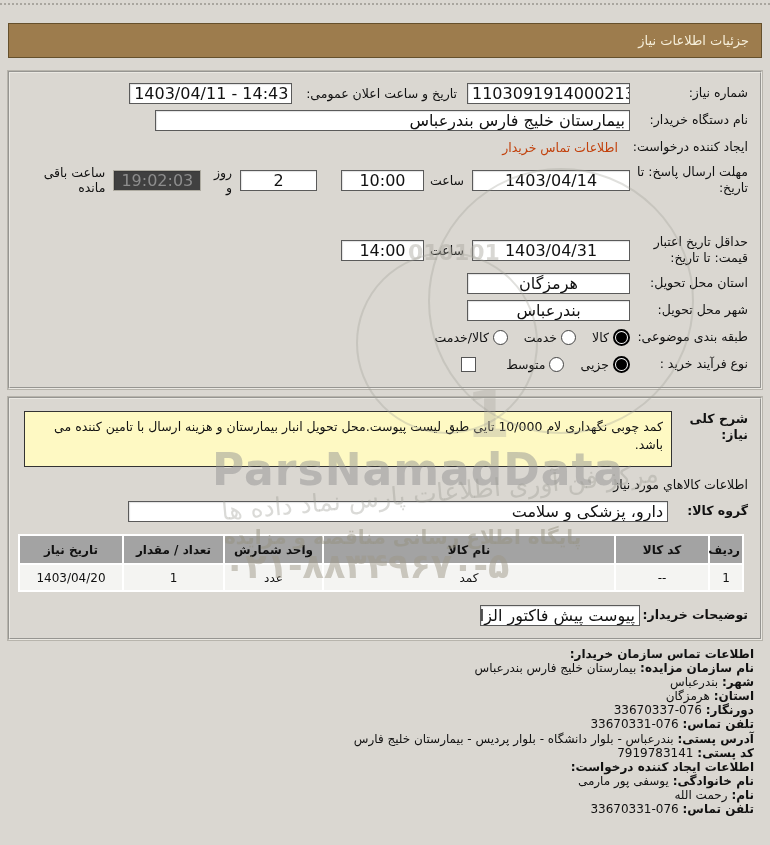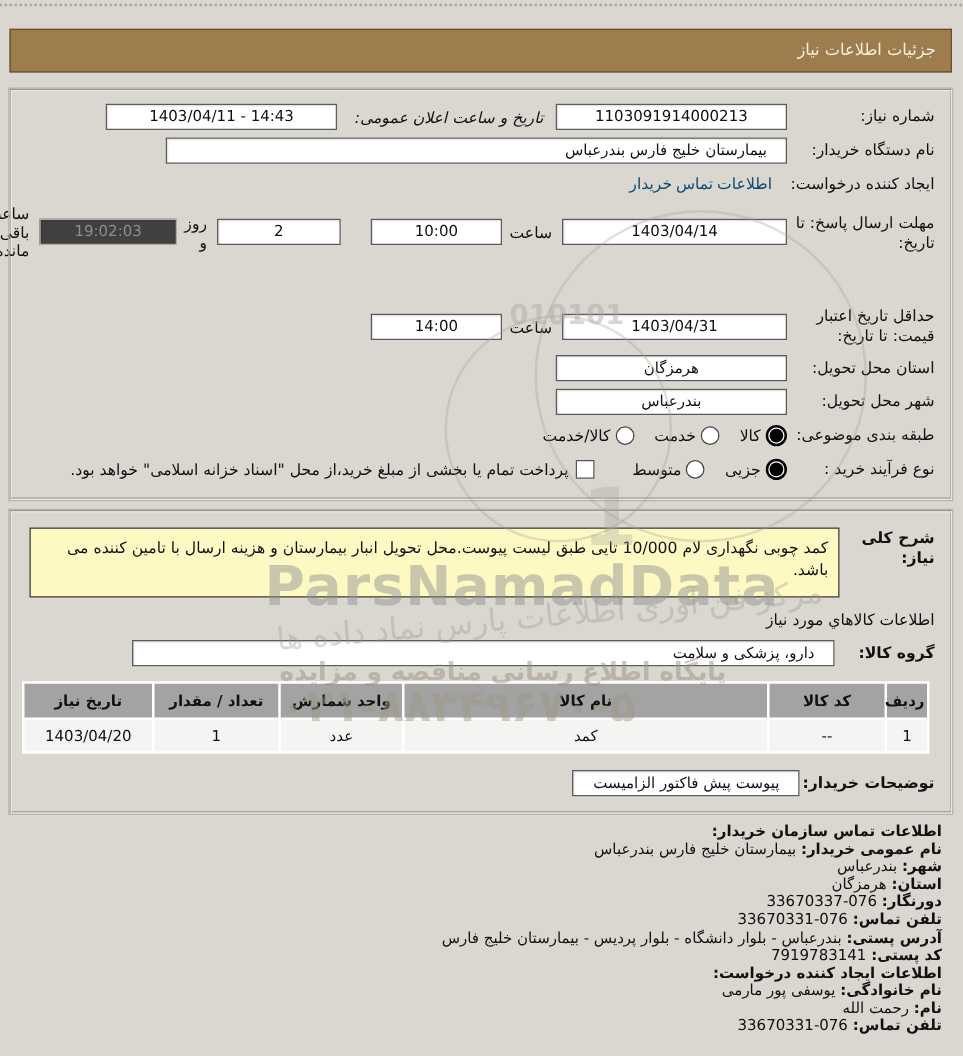--- a/index.html
+++ b/index.html
@@ -7,38 +7,38 @@
   #page{position:relative;width:770px;height:845px;background:#dad7d1;overflow:hidden;direction:rtl;}
   .toprule{border-top:2px dotted #a9a69f;margin:3px 0 0 0;height:0;}
   
   .titlebar{margin:18px 8px 0 8px;height:33px;background:#9d7c4d;border:1px solid #65502c;
             color:#f6efda;font-size:13px;line-height:33px;padding-right:12px;}
   
   .gbox{margin:13px 8px 0 8px;border:2px groove #eae8e2;outline:1px solid #b7b4ac;
         padding:9px 12px 12px 14px;background:#dad7d1;}
   .row{display:flex;align-items:center;margin-bottom:5px;min-height:22px;font-size:12.5px;}
   .lbl{width:118px;flex:0 0 118px;line-height:1.25;}
-  .inp{background:#fff;border:1px solid #5a5a5a;height:19px;line-height:19px;font-size:12px;
-       padding:0 15px;overflow:hidden;white-space:nowrap;box-shadow:inset 1px 1px 1px rgba(0,0,0,.12);}
+  .inp{background:#fff;border:1px solid #5a5a5a;height:19px;line-height:19px;font-size:16px;
+       padding:0 4px;overflow:hidden;white-space:nowrap;box-shadow:inset 1px 1px 1px rgba(0,0,0,.12);}
   .w153{width:153px;flex:0 0 153px;}
   .w148{width:148px;flex:0 0 148px;}
   .w73{width:73px;flex:0 0 73px;}
   .w67{width:67px;flex:0 0 67px;}
   .w78{width:78px;flex:0 0 78px;}
   .w418{width:418px;flex:0 0 418px;}
   .w465{width:465px;flex:0 0 465px;}
   .w530{width:530px;flex:0 0 530px;}
   .w150{width:150px;flex:0 0 150px;}
   .center{text-align:center;}
   .ltrbox{direction:ltr;}
   .gap6{margin-left:6px;}
   .mr8{margin-right:8px;}
   .mr24{margin-right:24px;}
   .countdown{background:#404040;color:#8d8d8d;border:1px solid #aeaba1;}
-  .link{color:#0c4a6e;margin-right:12px;cursor:pointer;font-size:12.5px;font-family:Liberation Serif, serif;}
+  .link{color:#c2410c;margin-right:12px;cursor:pointer;font-size:12.5px;}
   .radio{width:13px;height:13px;border-radius:50%;border:1px solid #444;background:#fff;
          display:inline-block;flex:0 0 13px;margin-left:4px;position:relative;}
   .radio.on{border:2px solid #000;}
   .radio.on::after{content:"";position:absolute;inset:1px;background:#000;border-radius:50%;}
   .optlbl{margin-left:16px;}
   .checkbox{width:13px;height:13px;border:1px solid #555;background:#fff;display:inline-block;
             flex:0 0 13px;margin-left:6px;}
   .bold{font-weight:bold;}
   
   .descbox{background:#fef9c3;border:1px solid #333;width:640px;min-height:42px;padding:6px 8px;
@@ -73,21 +73,21 @@
 
   <div class="toprule"></div>
 
   <div class="titlebar">جزئیات اطلاعات نیاز</div>
 
   <div class="gbox">
 
     <div class="row">
       <span class="lbl">شماره نیاز:</span>
       <div class="inp w153 center ltrbox">1103091914000213</div>
-      <span style="margin:0 10px 0 14px;font-style:italic;">تاریخ و ساعت اعلان عمومی:</span>
+      <span style="margin:0 10px 0 14px;">تاریخ و ساعت اعلان عمومی:</span>
       <div class="inp w153 center ltrbox">1403/04/11 - 14:43</div>
     </div>
 
     <div class="row">
       <span class="lbl">نام دستگاه خریدار:</span>
       <div class="inp w465">بیمارستان خلیج فارس بندرعباس</div>
     </div>
 
     <div class="row">
       <span class="lbl">ایجاد کننده درخواست:</span>
@@ -132,21 +132,20 @@
       <span class="optlbl">کالا/خدمت</span>
     </div>
 
     <div class="row" style="margin-bottom:0;">
       <span class="lbl">نوع فرآیند خرید :</span>
       <span class="radio on"></span>
       <span class="optlbl">جزیی</span>
       <span class="radio"></span>
       <span class="optlbl" style="margin-left:30px;">متوسط</span>
       <span class="checkbox"></span>
-      <span>پرداخت تمام یا بخشی از مبلغ خرید،از محل "اسناد خزانه اسلامی" خواهد بود.</span>
     </div>
   </div>
 
   <div class="gbox" style="margin-top:8px;padding-top:12px;">
 
     <div class="row" style="align-items:flex-start;">
       <span class="lbl bold" style="width:76px;flex:0 0 76px;">شرح کلی نیاز:</span>
       <div class="descbox">کمد چوبی نگهداری لام 10/000 تایی طبق لیست پیوست.محل تحویل انبار بیمارستان و هزینه ارسال با تامین کننده می باشد.</div>
     </div>
 
@@ -187,21 +186,21 @@
       </table>
 
     <div class="row" style="margin:12px 0 0 0;">
       <span class="lbl bold" style="width:108px;flex:0 0 108px;">توضیحات خریدار:</span>
       <div class="inp w150">پیوست پیش فاکتور الزامیست</div>
     </div>
   </div>
 
   <div class="contact">
     <div><b>اطلاعات تماس سازمان خریدار:</b></div>
-    <div><b>نام عمومی خریدار:</b> <span>بیمارستان خلیج فارس بندرعباس</span></div>
+    <div><b>نام سازمان مزایده:</b> <span>بیمارستان خلیج فارس بندرعباس</span></div>
     <div><b>شهر:</b> <span>بندرعباس</span></div>
     <div><b>استان:</b> <span>هرمزگان</span></div>
     <div><b>دورنگار:</b> <span class="ltr">33670337-076</span></div>
     <div><b>تلفن تماس:</b> <span class="ltr">33670331-076</span></div>
     <div><b>آدرس پستی:</b> <span>بندرعباس - بلوار دانشگاه - بلوار پردیس - بیمارستان خلیج فارس</span></div>
     <div><b>کد پستی:</b> <span class="ltr">7919783141</span></div>
     <div><b>اطلاعات ایجاد کننده درخواست:</b></div>
     <div><b>نام خانوادگی:</b> <span>یوسفی پور مارمی</span></div>
     <div><b>نام:</b> <span>رحمت الله</span></div>
     <div><b>تلفن تماس:</b> <span class="ltr">33670331-076</span></div>

